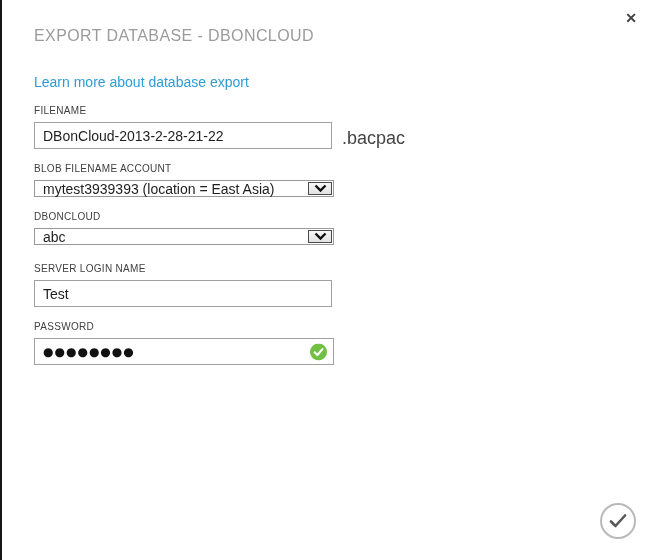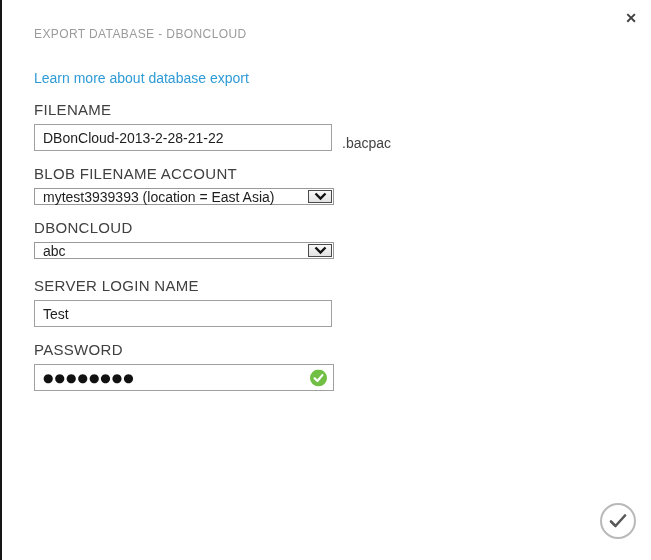--- a/index.html
+++ b/index.html
@@ -18,21 +18,21 @@
   }
   .close-btn {
     position: absolute; top: 11px; right: 14px;
     background: none; border: none; cursor: pointer;
     font-family: "Liberation Sans", sans-serif;
     font-size: 14px; font-weight: 700; color: #404040;
     line-height: 1;
   }
   .breadcrumb {
     margin-top: 27px;
-    font-size: 12px;
+    font-size: 16px;
     letter-spacing: 0.4px;
     color: #9b9b9b;
   }
   .title {
     margin-top: 10px;
     font-size: 29px;
     font-weight: 300;
     color: #5e5e5e;
     letter-spacing: 0.2px;
   }
@@ -40,39 +40,39 @@
     display: inline-block;
     margin-top: 29px;
     font-size: 14px;
     color: #2e9bd6;
     text-decoration: none;
     cursor: pointer;
   }
   .field-group { margin-top: 14px; }
   .field-group.extra-gap { margin-top: 18px; }
   .field-label {
-    font-size: 15px;
+    font-size: 10px;
     color: #404040;
     letter-spacing: 0.3px;
     margin-bottom: 6px;
   }
   .text-input {
     width: 298px; height: 27px;
     border: 1px solid #a0a0a0;
     background: #ffffff;
     font-family: "Liberation Sans", sans-serif;
     font-size: 14px;
     color: #1e1e1e;
     padding: 0 8px;
     outline: none;
     display: block;
   }
   .filename-row { display: flex; align-items: flex-end; }
   .suffix {
-    font-size: 14px;
+    font-size: 18px;
     color: #444444;
     margin-left: 10px;
   }
   .select {
     width: 300px; height: 17px;
     border: 1px solid #999999;
     background: #ffffff;
     display: flex;
     align-items: center;
     cursor: pointer;

